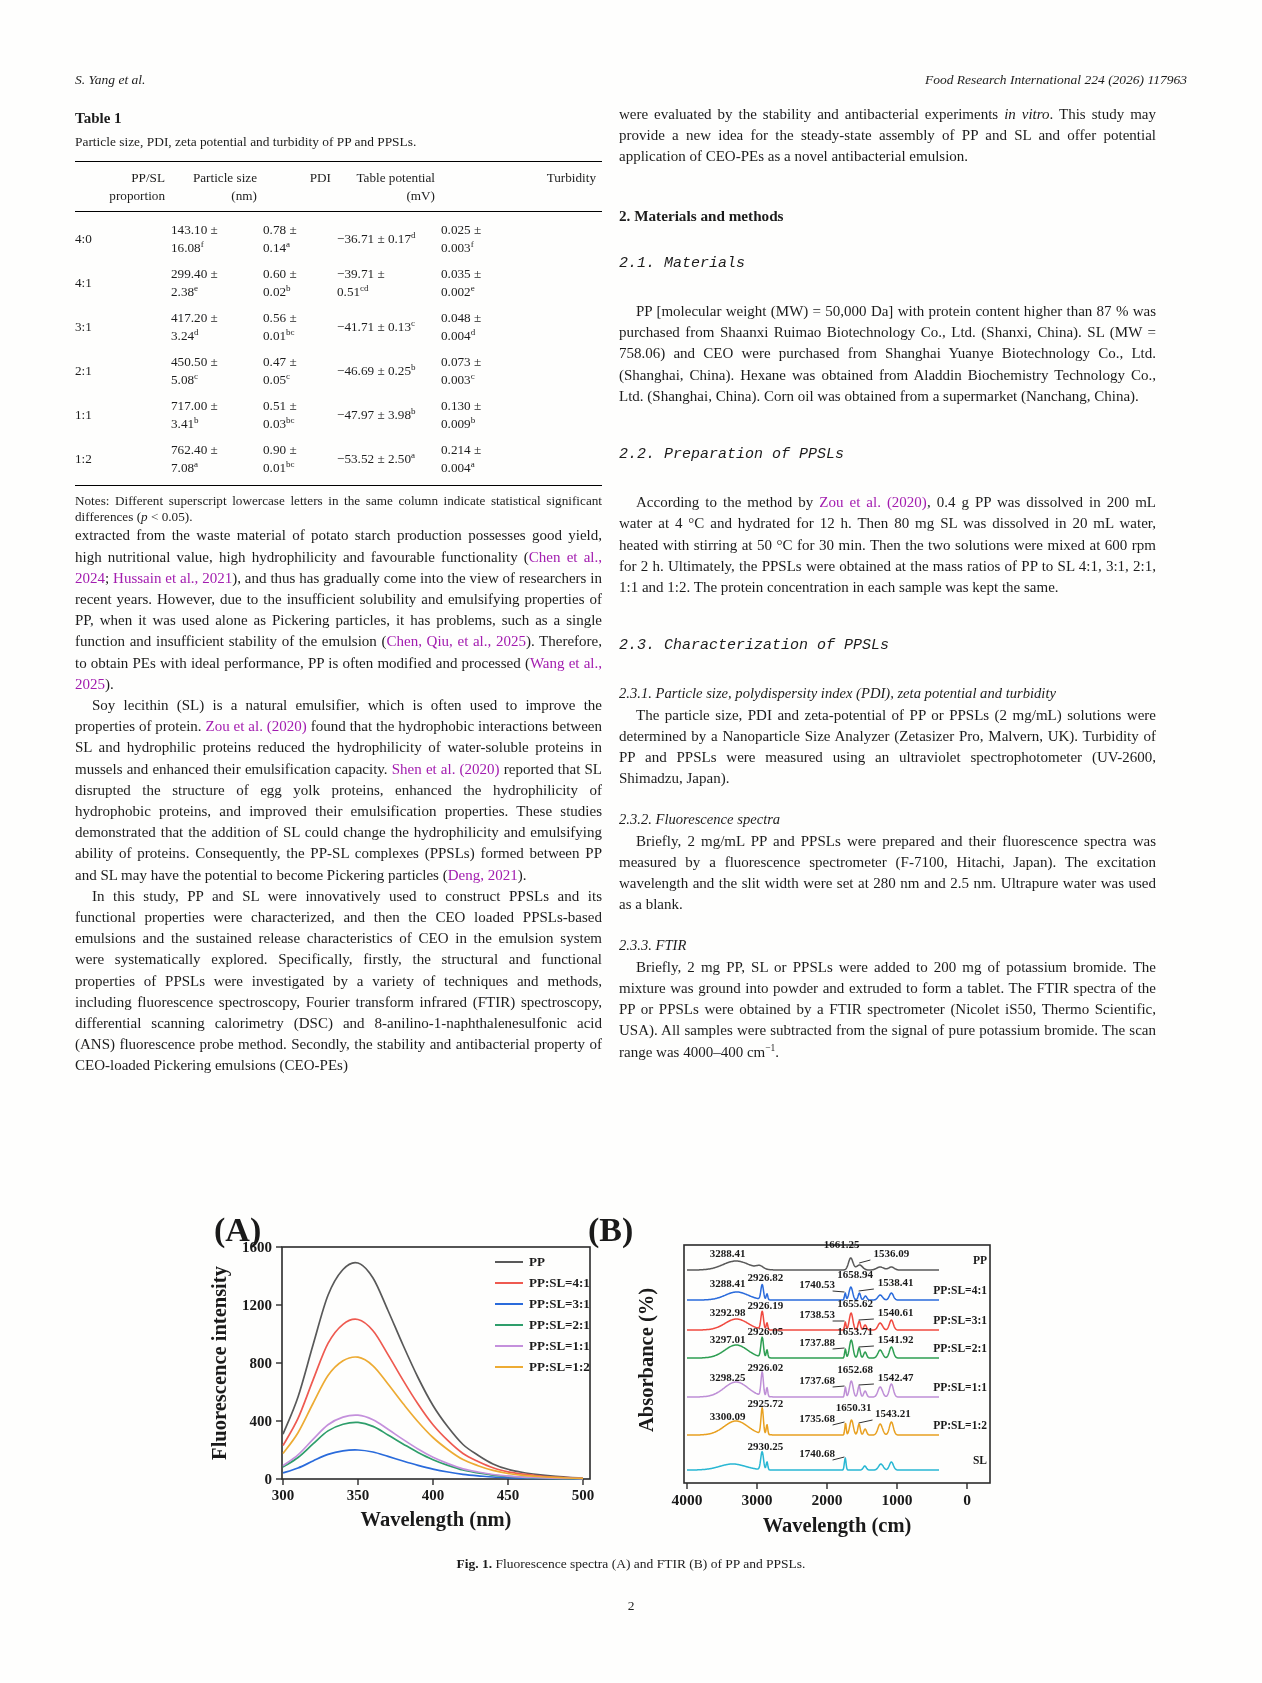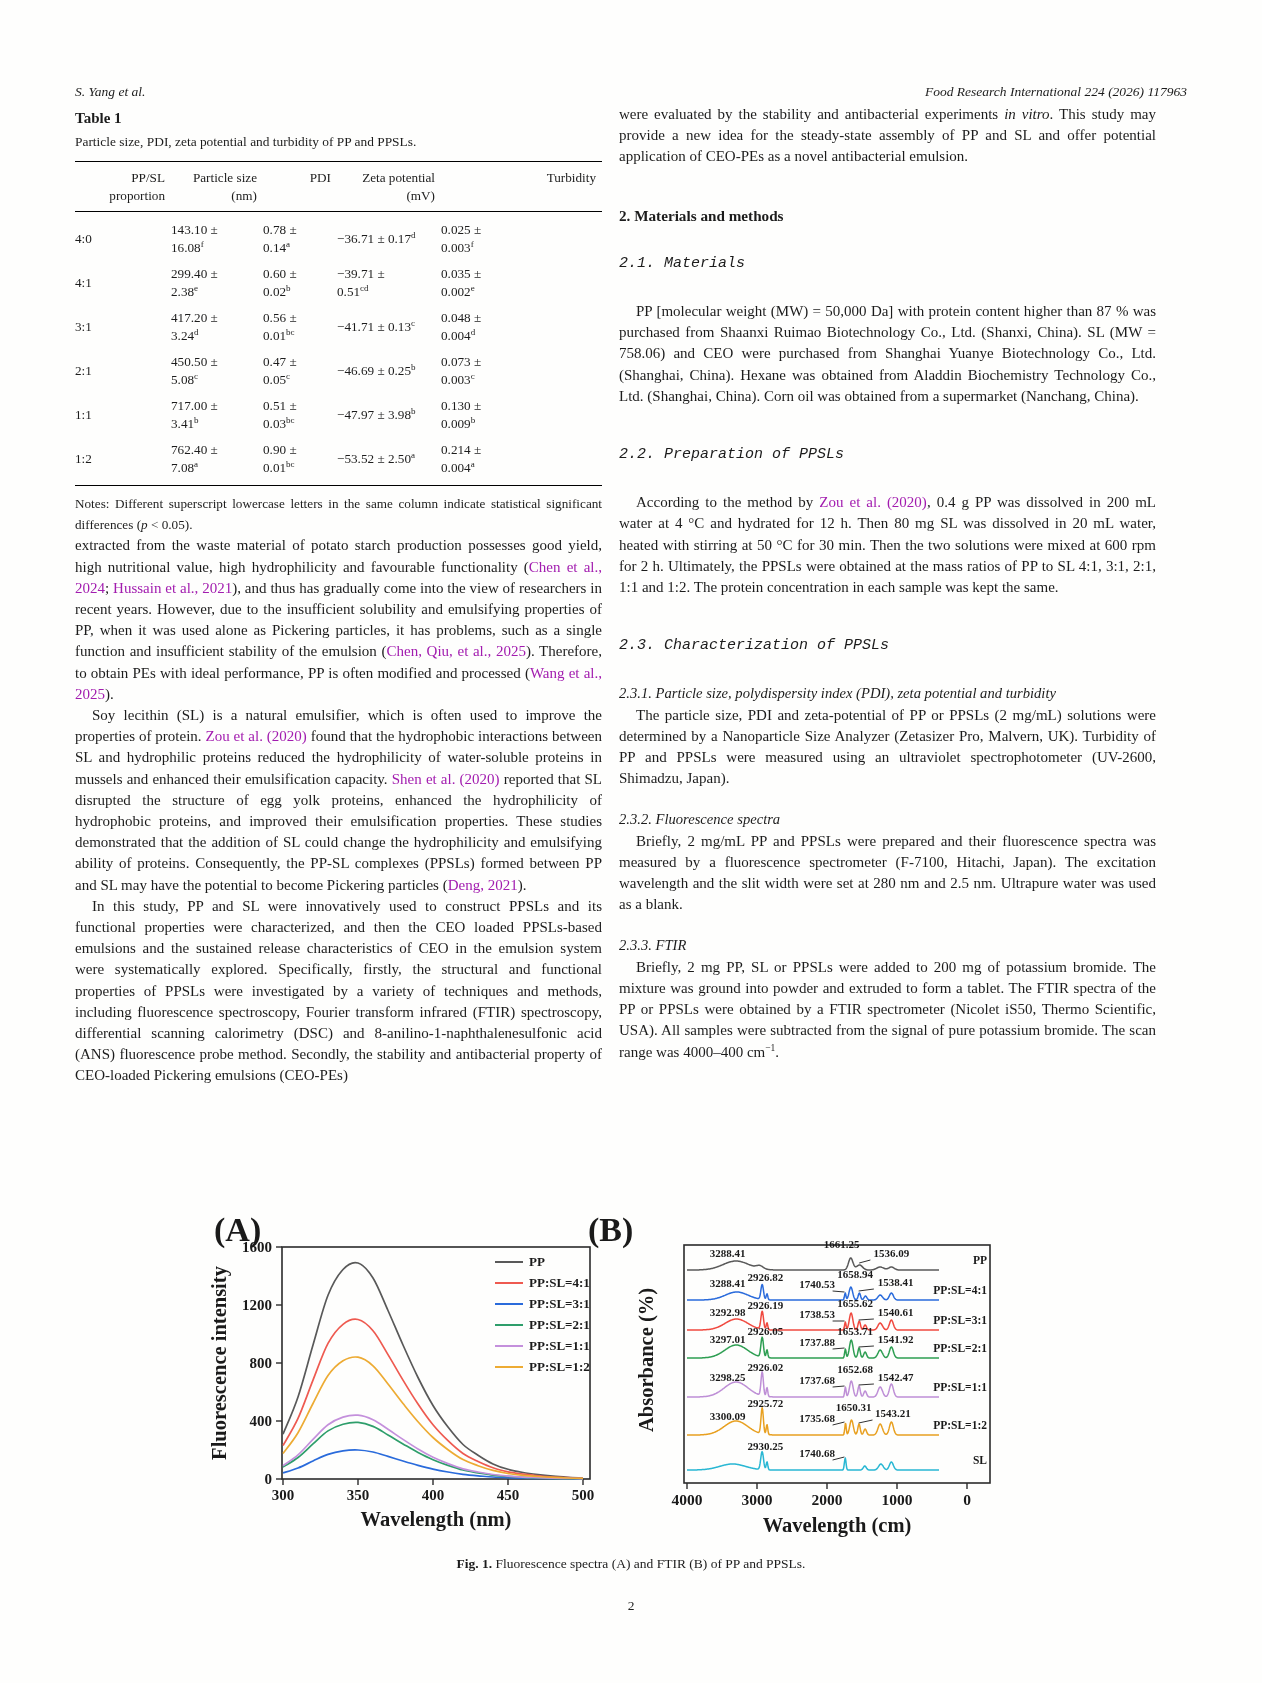--- a/index.html
+++ b/index.html
@@ -1,18 +1,18 @@
 <!DOCTYPE html>
 <html><head>
 <meta charset="utf-8">
 <style>
   html,body{margin:0;padding:0;background:#e8e8e8;}
   .page{position:relative;width:1262px;height:1683px;background:#fefefd;margin:0 auto;
         font-family:"Liberation Serif","DejaVu Serif",serif;color:#1c1c1c;overflow:hidden;}
-  .running-header{position:absolute;top:84px;left:75px;right:75px;font-size:13.5px;font-style:italic;color:#1c1c1c;}
+  .running-header{position:absolute;top:72px;left:75px;right:75px;font-size:13.5px;font-style:italic;color:#1c1c1c;}
   .rh-left{float:left;}
   .rh-right{float:right;}
   .col{position:absolute;top:104px;font-size:15px;line-height:21.2px;}
   .col-left{left:75px;width:527px;}
   .col-right{left:619px;width:537px;}
   .body{margin:0;text-align:justify;}
   .body.indent{text-indent:17px;}
   .gap-after-table{}
   .cite{color:#a21caf;cursor:pointer;}
   .it{font-style:italic;}
@@ -22,21 +22,21 @@
   .tbl-title{font-weight:bold;font-size:15px;margin:4px 0 2px 0;}
   .tbl-caption{font-size:13.4px;margin:0 0 9px 0;}
   table.datatable{border-collapse:collapse;width:527px;border-top:1.6px solid #000;border-bottom:1.6px solid #000;font-size:13.2px;line-height:17.5px;}
   table.datatable thead tr{border-bottom:1.6px solid #000;}
   table.datatable th{font-weight:normal;text-align:right;vertical-align:top;padding:7px 6px 7px 0;}
   table.datatable td{vertical-align:middle;padding:4.5px 6px 4.5px 0;}
   table.datatable tbody tr:first-child td{padding-top:9px;}
   table.datatable tbody tr:last-child td{padding-bottom:9px;}
   .cl{white-space:nowrap;}
   sup.tsup{font-size:9px;line-height:0;}
-  .tbl-notes{font-size:13.2px;line-height:21px;margin-top:7px;text-align:justify;}
+  .tbl-notes{font-size:13.2px;line-height:16px;margin-top:7px;text-align:justify;}
   
   h2.sec{font-size:15.2px;font-weight:bold;margin:37px 0 27px 0;}
   h3.subsec{font-size:15px;font-weight:normal;font-style:italic;margin:0 0 27px 0;font-family:Liberation Mono, monospace;}
   h3.subsec.later{margin-top:37px;}
   h4.subsubsec{font-size:14.6px;font-weight:normal;font-style:italic;margin:20px 0 0 0;}
   .fig-caption{position:absolute;top:1556px;left:0;width:100%;text-align:center;font-size:13.5px;}
   .page-num{position:absolute;top:1598px;left:0;width:100%;text-align:center;font-size:13.5px;}
   svg.chart{position:absolute;overflow:visible;}
   #chartA{left:190px;top:1195px;}
   #chartB{left:580px;top:1195px;}
@@ -60,21 +60,21 @@
           <col style="width:92px">
           <col style="width:74px">
           <col style="width:104px">
           <col style="width:161px">
       </colgroup>
       <thead>
           <tr id="tbl-head-row">
             <th>PP/SL proportion</th>
             <th>Particle size (nm)</th>
             <th>PDI</th>
-            <th>Zeta potential (mV)</th>
+            <th>Table potential (mV)</th>
             <th>Turbidity</th>
           </tr>
         </thead>
       <tbody id="tbl-body">
           <tr>
             <td>4:0</td>
             <td><span class="cl">143.10 ±</span><br><span class="cl">16.08</span><sup class="tsup">f</sup></td>
             <td><span class="cl">0.78 ±</span><br><span class="cl">0.14</span><sup class="tsup">a</sup></td>
             <td><span class="cl">−36.71 ± 0.17</span><sup class="tsup">d</sup></td>
             <td><span class="cl">0.025 ±</span><br><span class="cl">0.003</span><sup class="tsup">f</sup></td>

